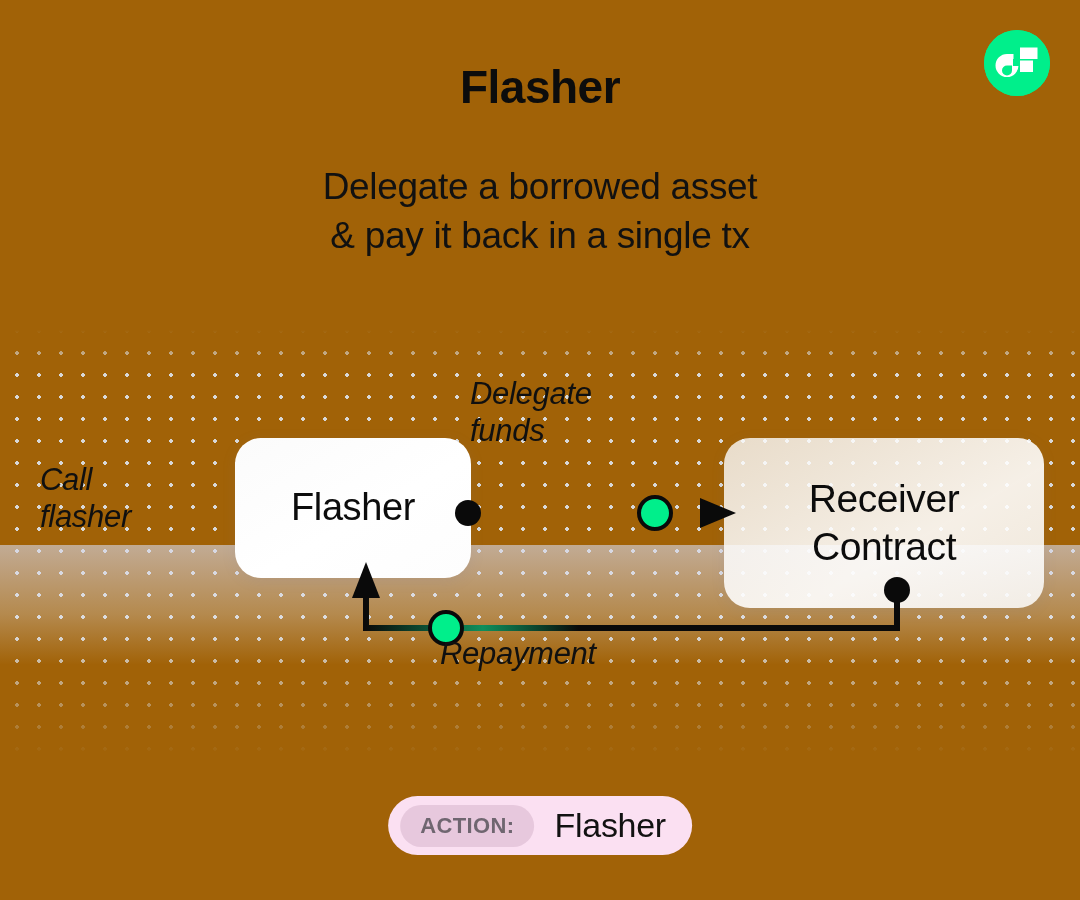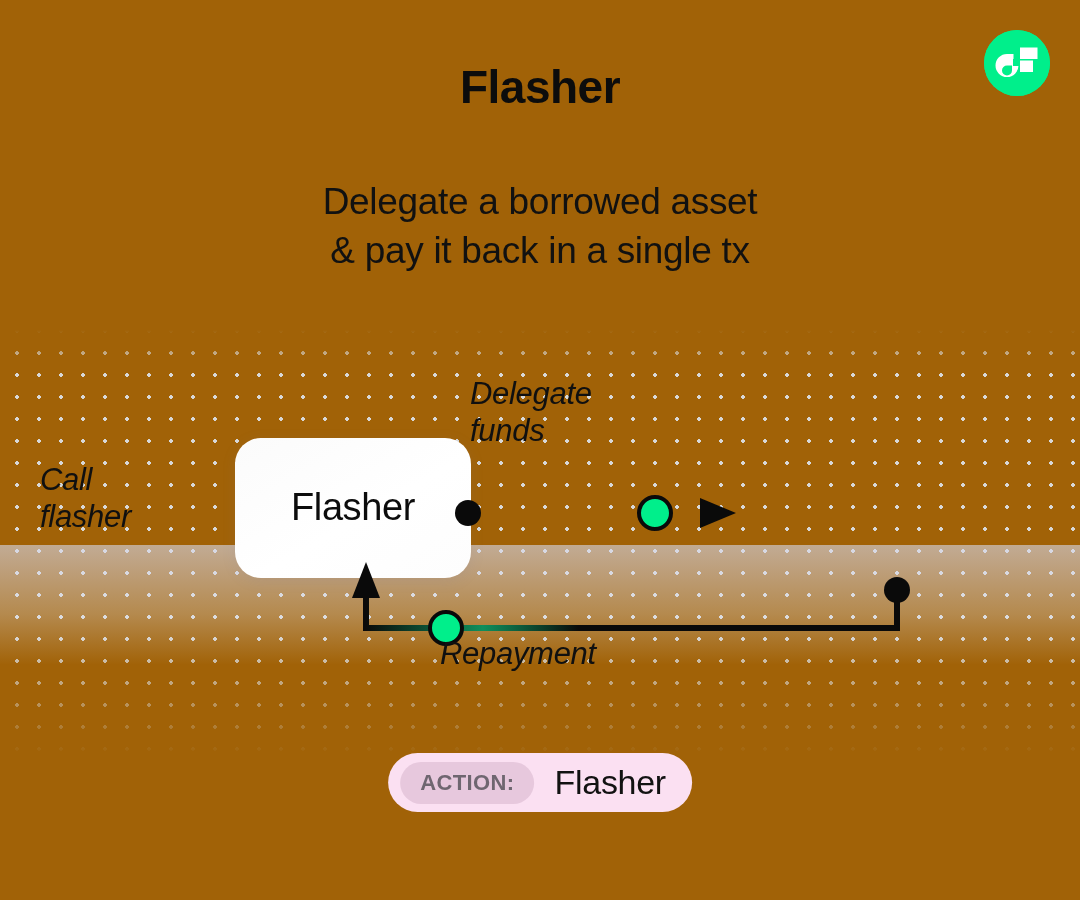--- a/index.html
+++ b/index.html
@@ -26,21 +26,21 @@
   #brand-logo svg { display:block; width:66px; height:66px; }
 
   
   #title {
     position:absolute; top:60px; left:0; width:1080px;
     text-align:center;
     font-size:46px; font-weight:bold; color:#0c0c0c;
     letter-spacing:-0.5px;
   }
   #subtitle {
-    position:absolute; top:178px; left:0; width:1080px;
+    position:absolute; top:163px; left:0; width:1080px;
     text-align:center;
     font-size:37px; font-weight:400; color:#111; line-height:1.32;
     letter-spacing:-0.3px;
   }
   #subtitle .line { display:block; }
 
   
   #diagram {
     position:absolute; left:0; top:330px; width:1080px; height:430px;
   }
@@ -95,21 +95,21 @@
   #caption-repayment { left:440px; top:305px; width:320px; text-align:left;font-style:italic; }
 
   
   #connectors {
     position:absolute; inset:0; width:1080px; height:430px;
     overflow:visible;
   }
 
   
   #action-badge {
-    position:absolute; left:50%; top:753px; transform:translateX(-50%);
+    position:absolute; left:50%; top:796px; transform:translateX(-50%);
     height:59px; padding:0 26px 0 12px;
     background:#fbe0f2;
     border-radius:30px;
     display:flex; align-items:center; gap:20px;
   }
   #action-badge-key {
     background:#e7c8dd; color:#6f6670;
     border-radius:24px;
     padding:8px 20px;
     font-size:22px; font-weight:bold; letter-spacing:0.4px;
@@ -152,20 +152,26 @@
 
     <div id="caption-delegate" class="edge-caption">
       <span class="line">Delegate</span>
       <span class="line">funds</span>
     </div>
 
     <div id="node-flasher" class="node">
       <span>Flasher</span>
     </div>
 
+    <div id="node-receiver" class="node">
+      <span>
+        <span class="label-line">Receiver</span>
+        <span class="label-line">Contract</span>
+      </span>
+    </div>
 
     <svg id="connectors" viewBox="0 0 1080 430" xmlns="http://www.w3.org/2000/svg">
       <defs>
         <linearGradient id="delegateLine" x1="0" y1="0" x2="1" y2="0">
           <stop offset="0%" stop-color="#0a0a0a"></stop>
           <stop offset="62%" stop-color="#0a0a0a"></stop>
           <stop offset="80%" stop-color="#0f8f5c"></stop>
           <stop offset="100%" stop-color="#0a0a0a"></stop>
         </linearGradient>
         <linearGradient id="repayLine" x1="0" y1="0" x2="1" y2="0">

